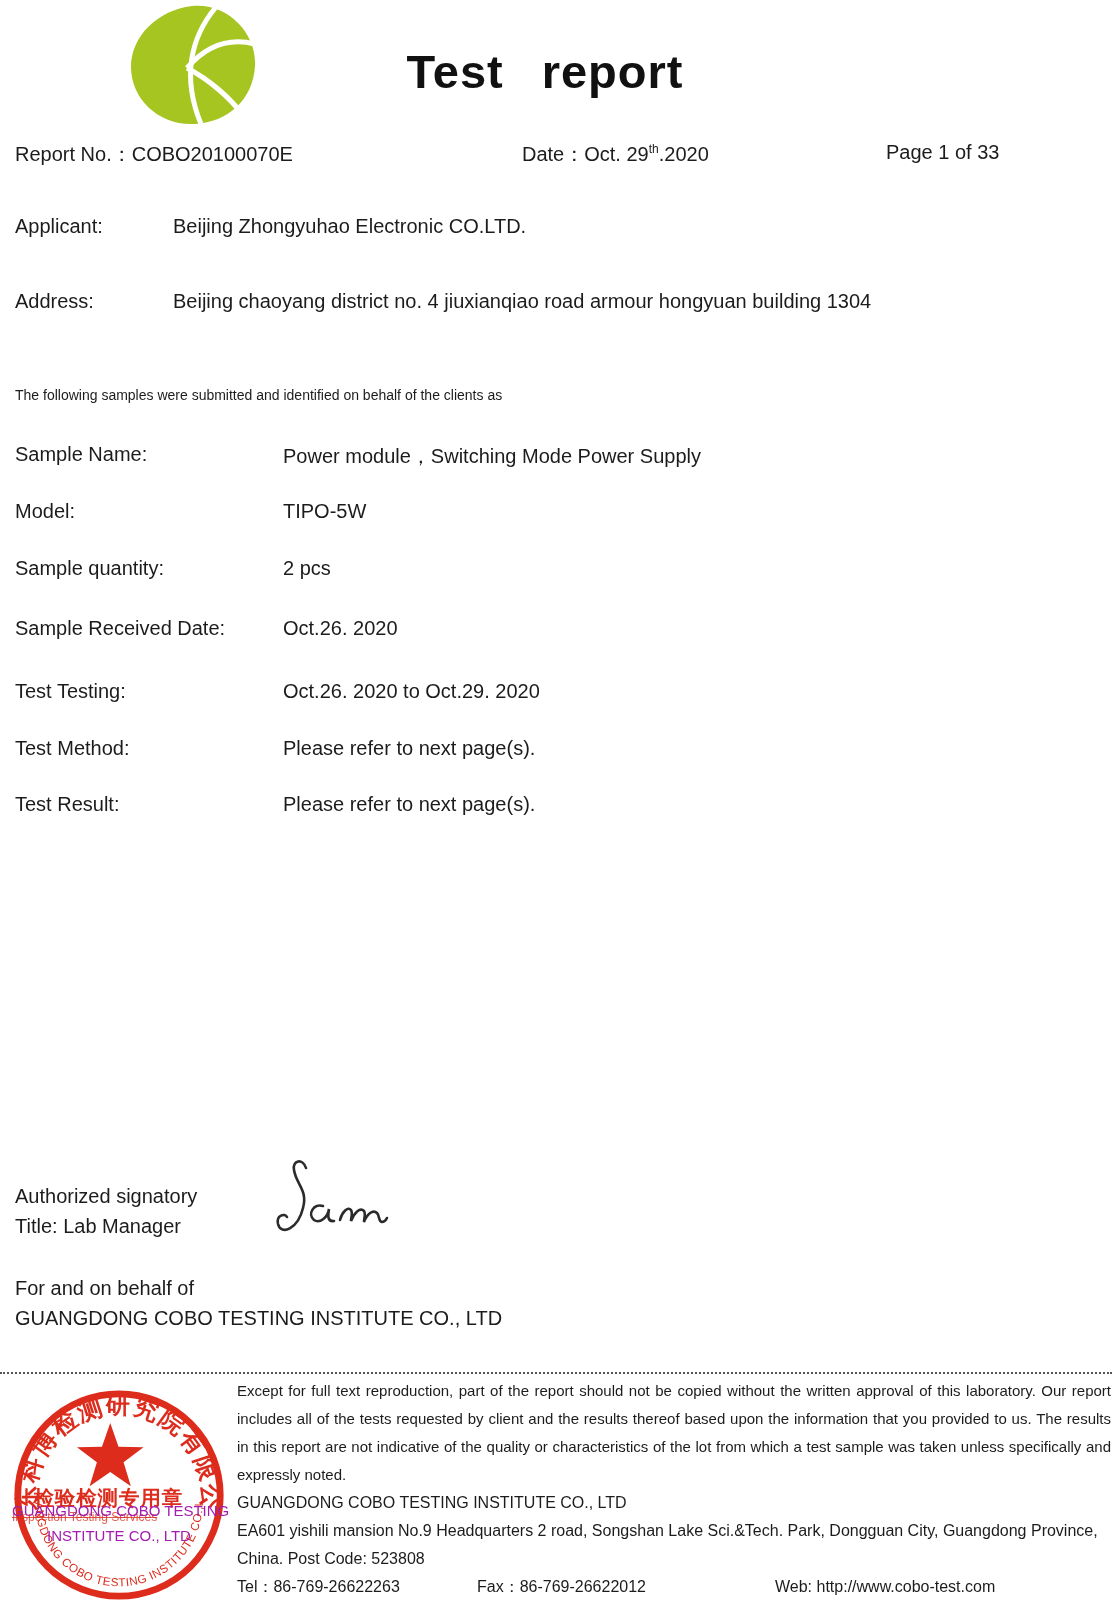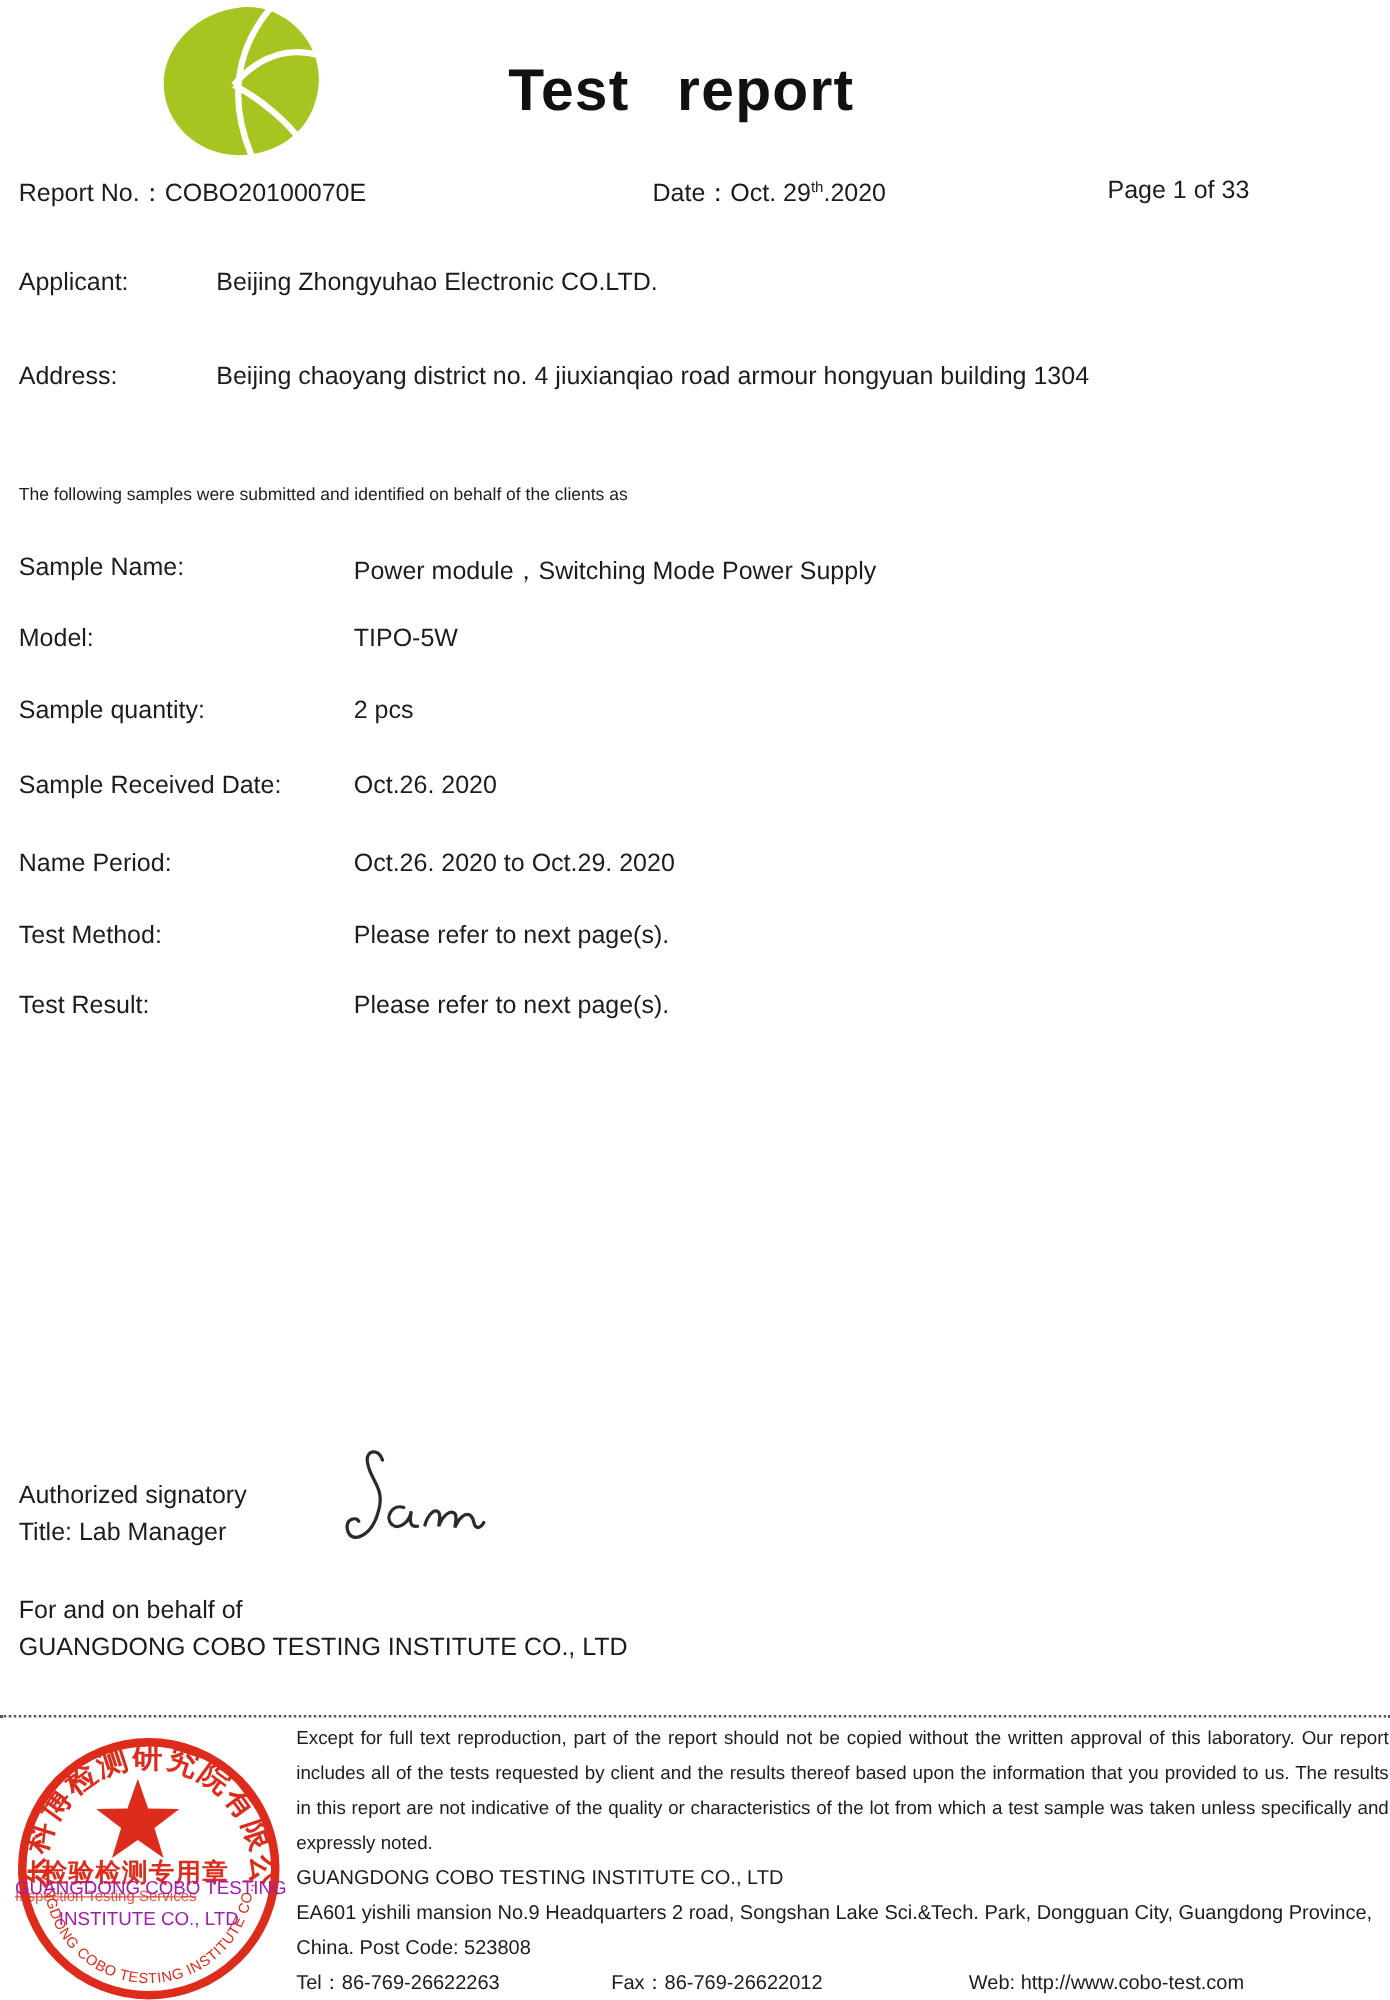--- a/index.html
+++ b/index.html
@@ -28,21 +28,21 @@
   .sig-text{position:absolute;left:15px;font-size:20px;white-space:nowrap;}
   .sig-svg{position:absolute;left:268px;top:1156px;}
   
   .divider{position:absolute;left:0;top:1372px;width:1112px;border-top:2px dotted #555;}
   
   .footer{position:absolute;left:237px;top:1377px;width:874px;font-size:16px;line-height:28px;}
   .footer .disclaimer{margin:0;font-size:15px;text-align:justify;}
   .footer .fline{margin:0;}
   .contact-row{position:relative;height:28px;}
   .contact-tel{position:absolute;left:0;white-space:nowrap;text-align:center;}
-  .contact-fax{position:absolute;left:252px;white-space:nowrap;text-align:right;}
+  .contact-fax{position:absolute;left:240px;white-space:nowrap;text-align:right;}
   .contact-web{position:absolute;left:538px;white-space:nowrap;}
   
   .stamp{position:absolute;left:10px;top:1386px;width:218px;height:218px;}
   .stamp svg{position:absolute;left:0;top:0;}
   .stamp-overlay-black{
     position:absolute;left:2px;top:112px;width:214px;text-align:center;
     font-size:15px;line-height:25px;color:#a21caf;z-index:3;white-space:nowrap;
   }
   .stamp-sub-red{
     position:absolute;left:2px;top:124px;width:214px;text-align:left;
@@ -87,21 +87,21 @@
 
   <div class="row-label" style="top:500px">Model:</div>
   <div class="field-value" style="top:500px">TIPO-5W</div>
 
   <div class="row-label" style="top:557px">Sample quantity:</div>
   <div class="field-value" style="top:557px">2 pcs</div>
 
   <div class="row-label" style="top:617px">Sample Received Date:</div>
   <div class="field-value" style="top:617px">Oct.26. 2020</div>
 
-  <div class="row-label" style="top:680px">Name Period:</div>
+  <div class="row-label" style="top:680px">Test Testing:</div>
   <div class="field-value" style="top:680px">Oct.26. 2020 to Oct.29. 2020</div>
 
   <div class="row-label" style="top:737px">Test Method:</div>
   <div class="field-value" style="top:737px">Please refer to next page(s).</div>
 
   <div class="row-label" style="top:793px">Test Result:</div>
   <div class="field-value" style="top:793px">Please refer to next page(s).</div>
 
   <div class="sig-text" style="top:1185px">Authorized signatory</div>
   <div class="sig-text" style="top:1215px">Title: Lab Manager</div>

